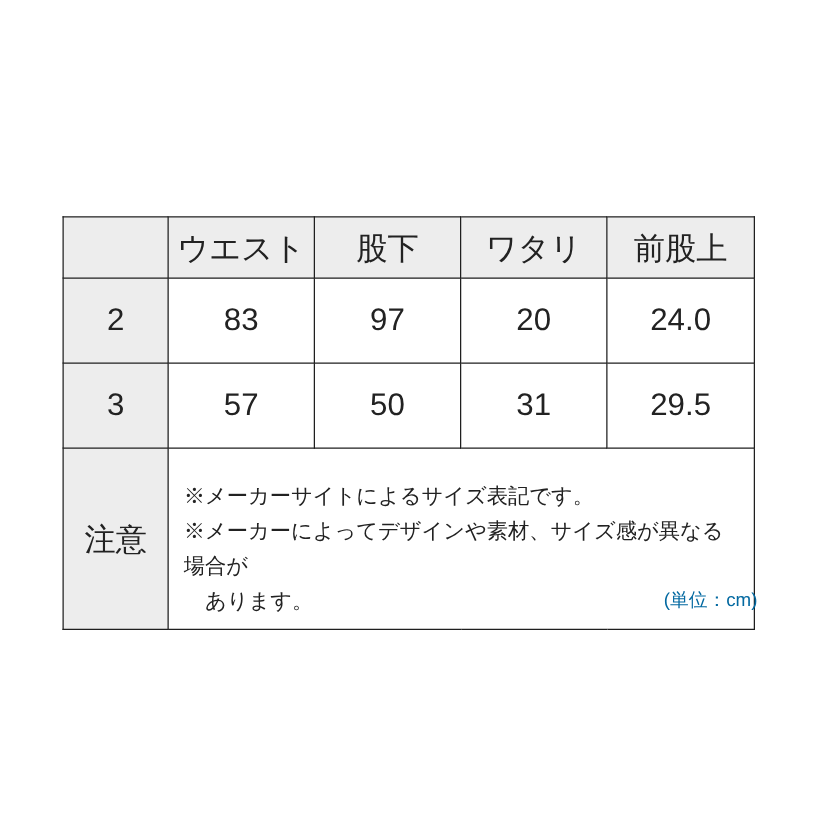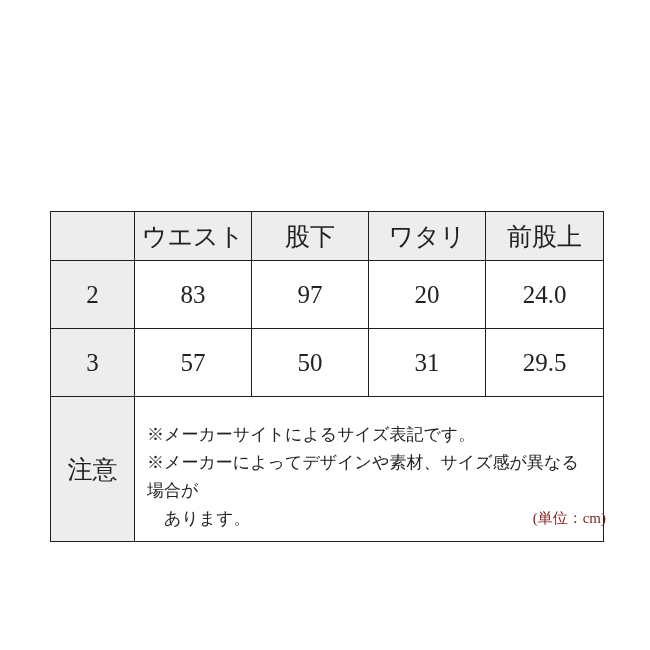--- a/index.html
+++ b/index.html
@@ -5,24 +5,23 @@
   html, body {
     margin: 0;
     padding: 0;
     background: #ffffff;
   }
   .canvas {
     position: relative;
     width: 650px;
     height: 550px;
     background: #ffffff;
-    font-family: Liberation Serif, serif;
+    font-family: Liberation Sans, sans-serif;
     color: #222222;
     overflow: hidden;
-    margin-top: 38px;
   }
   table.size-table {
     position: absolute;
     left: 50px;
     top: 173px;
     border-collapse: collapse;
     table-layout: fixed;
     width: 553px;
   }
   .size-table td {
@@ -45,21 +44,21 @@
     font-size: 17px;
     line-height: 28px;
     padding: 24px 10px 8px 12px;
   }
   .note-line { white-space: pre-wrap; }
   .unit-note {
     position: absolute;
     top: 471px;
     right: 44px;
     font-size: 15px;
-    color: #7f1d1d;
+    color: #0369a1;
   }
 </style>
 </head>
 <body>
 
 <div class="canvas">
 
   <table class="size-table">
     <colgroup>
       <col style="width:84px">

